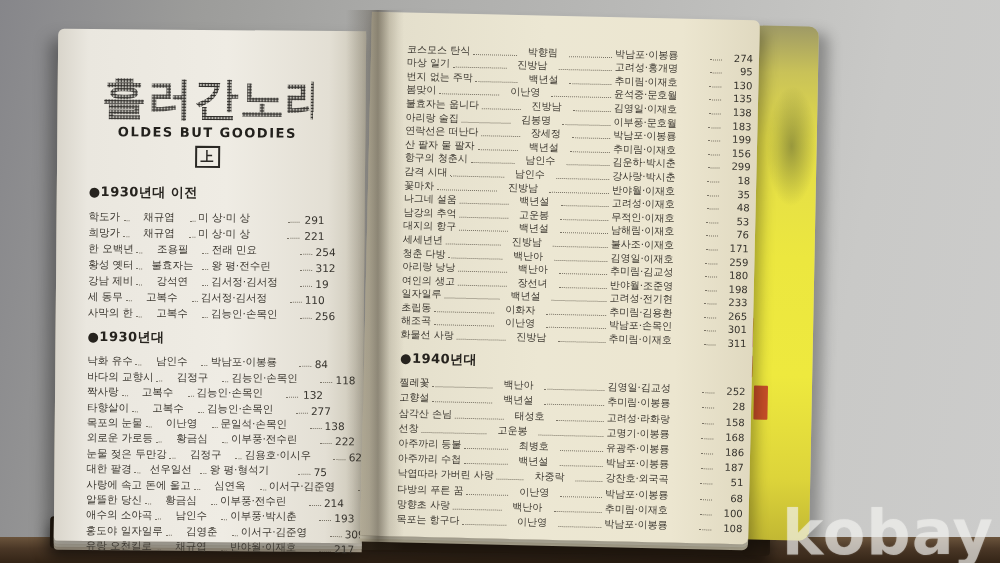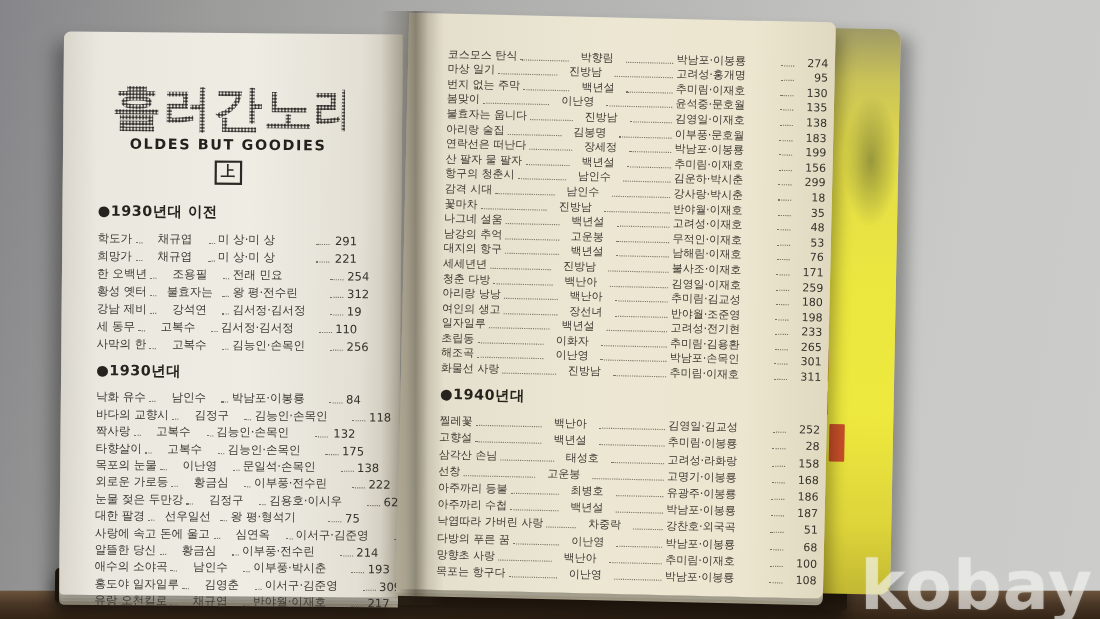--- a/index.html
+++ b/index.html
@@ -180,21 +180,21 @@
             <span class="dots short"></span>
             <span class="p">132</span>
           </div>
           <div class="row">
             <span class="t">타향살이</span>
             <span class="dots"></span>
             <span class="s">고복수</span>
             <span class="dots"></span>
             <span class="w">김능인·손목인</span>
             <span class="dots short"></span>
-            <span class="p">175</span>
+            <span class="p">277</span>
           </div>
           <div class="row">
             <span class="t">목포의 눈물</span>
             <span class="dots"></span>
             <span class="s">이난영</span>
             <span class="dots"></span>
             <span class="w">문일석·손목인</span>
             <span class="dots short"></span>
             <span class="p">138</span>
           </div>

